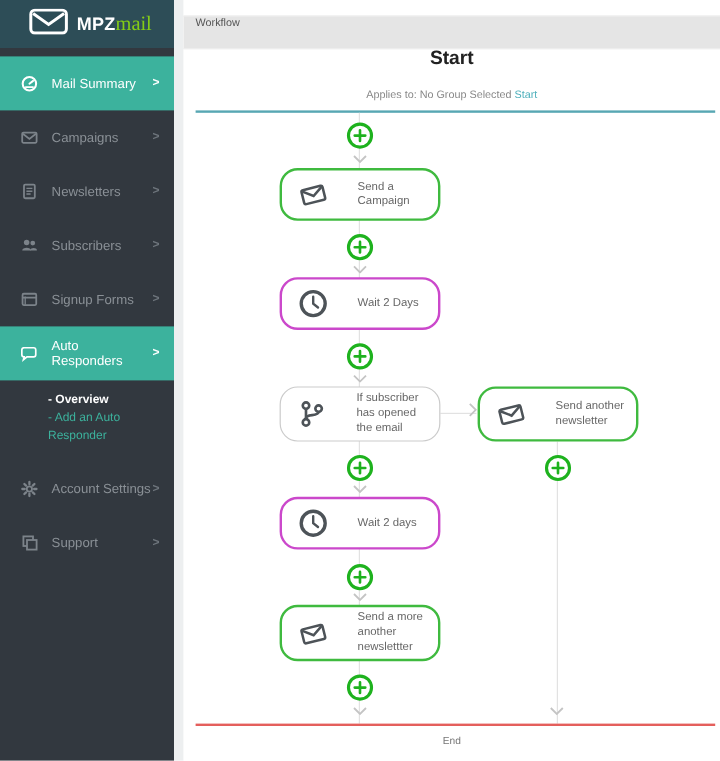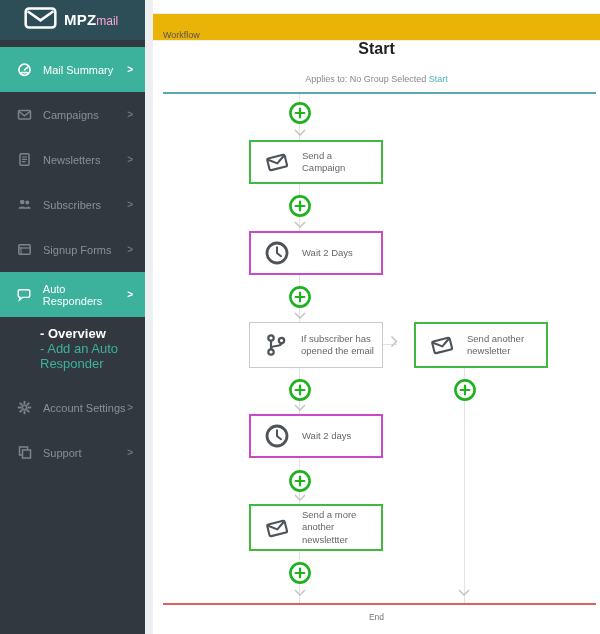--- a/index.html
+++ b/index.html
@@ -4,53 +4,53 @@
 <style>
   * { margin:0; padding:0; box-sizing:border-box; }
   html,body { width:600px; height:634px; }
   body { font-family:"Liberation Sans","DejaVu Sans",sans-serif; background:#fff; overflow:hidden; }
   .app { display:flex; width:600px; height:634px; }
 
   
   .sidebar { width:145px; min-width:145px; background:#32383f; color:#8a9096; position:relative; }
   .logo { height:40px; background:#2d4d57; display:flex; align-items:center; padding-left:24px; gap:7px; }
   .logo .brand-bold { color:#fff; font-weight:bold; font-size:15px; letter-spacing:.2px; }
-  .logo .brand-light { color:#f9a8d4; font-size:12px; }
+  .logo .brand-light { color:#84cc16; font-size:17px;font-family:Liberation Serif, serif; }
   nav { margin-top:7px; }
   .nav-item { height:45px; display:flex; align-items:center; padding:0 12px 0 16px; font-size:11px; color:#8a9096; cursor:pointer; }
   .nav-item .nicon { width:16px; height:16px; margin-right:11px; display:flex; align-items:center; justify-content:center; color:#7c838a; }
   .nav-item .chev { margin-left:auto; font-size:10px; color:#6e757c; font-weight:bold; }
   .nav-item.active { background:#3cb29d; color:#fff; }
   .nav-item.active .nicon, .nav-item.active .chev { color:#fff; }
-  .submenu { padding:9px 0 14px 40px; font-size:13px; line-height:15px; }
+  .submenu { padding:9px 0 14px 40px; font-size:10px; line-height:15px; }
   .submenu .sub-overview { color:#fefefe; font-weight:bold; cursor:pointer; }
   .submenu .sub-add { color:#3cb29d; cursor:pointer; }
 
   
   .gapcol { width:8px; min-width:8px; background:#edeff0; }
   main { flex:1; position:relative; background:#fff; }
-  .workflow-bar { position:absolute; top:13px; left:0; right:0; height:28px; background:#eab308;
+  .workflow-bar { position:absolute; top:13px; left:0; right:0; height:28px; background:#e5e5e5;
                   border-top:1px solid #ededed; border-bottom:1px solid #ededed;
-                  display:flex; align-items:flex-end; padding-left:10px; font-size:9px; color:#555; }
+                  display:flex; align-items:flex-start; padding-left:10px; font-size:9px; color:#555; }
 
   .start-title { position:absolute; top:40px; left:0; right:0; text-align:center; font-size:16px; font-weight:bold; color:#222; }
   .start-sub { position:absolute; top:74px; left:0; right:0; text-align:center; font-size:9px; color:#888; }
   .start-sub a { color:#4fb0bc; text-decoration:none; cursor:pointer; }
 
   .line-start { position:absolute; top:92px; left:10px; right:4px; height:2px; background:#58a7b3; }
   .line-end   { position:absolute; top:603px; left:10px; right:4px; height:2px; background:#e45f5c; }
   .end-label  { position:absolute; top:612px; left:0; right:0; text-align:center; font-size:8.5px; color:#777; }
 
   .vline { position:absolute; width:1px; background:#e2e2e2; }
   .vline.main-branch { left:146px; top:94px; height:509px; }
   .vline.right-branch { left:311px; top:368px; height:235px; }
   .hline { position:absolute; height:1px; background:#e2e2e2; top:344px; left:214px; width:30px; }
 
-  .node { position:absolute; width:134px; background:#fff; border-radius:0; display:flex; align-items:center;
-          padding:0 8px 0 13px; gap:12px; cursor:pointer; z-index:2;margin-left:16px; }
+  .node { position:absolute; width:134px; background:#fff; border-radius:15px; display:flex; align-items:center;
+          padding:0 8px 0 13px; gap:24px; cursor:pointer; z-index:2; }
   .node .icon { flex:0 0 26px; height:26px; color:#4d5358; }
   .node .nlabel { font-size:9.5px; color:#666; line-height:1.3; }
   .node.green { border:2px solid #3fba3f; }
   .node.magenta { border:2px solid #cb48cb; }
   .node.gray { border:1px solid #cbcbcb; }
   .n1 { left:80px; top:140px; height:44px; }
   .n2 { left:80px; top:231px; height:44px; }
   .n3 { left:80px; top:322px; height:46px; }
   .n4 { left:245px; top:322px; height:46px; }
   .n5 { left:80px; top:414px; height:44px; }

